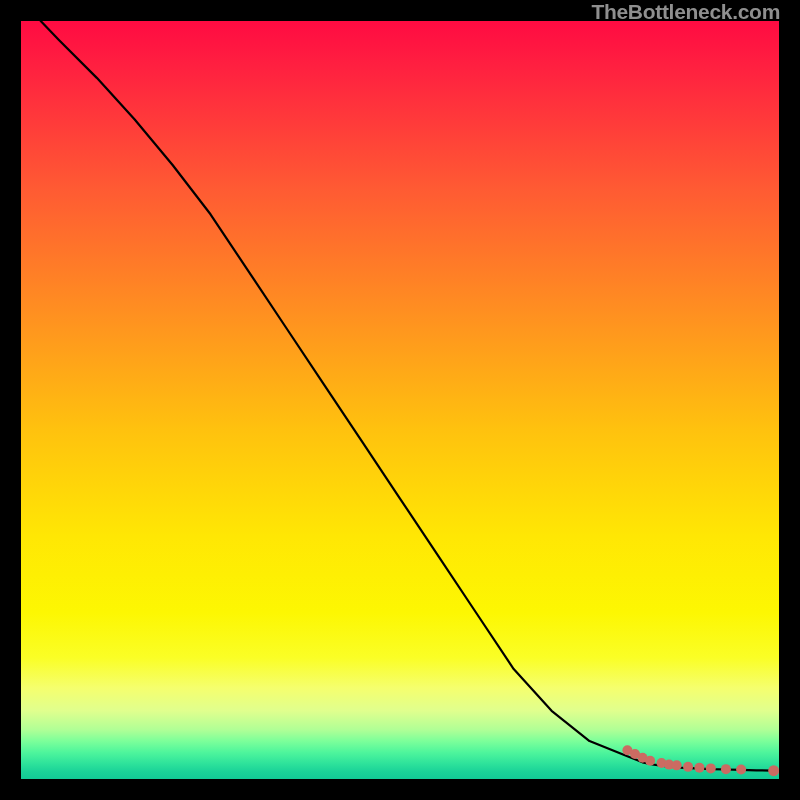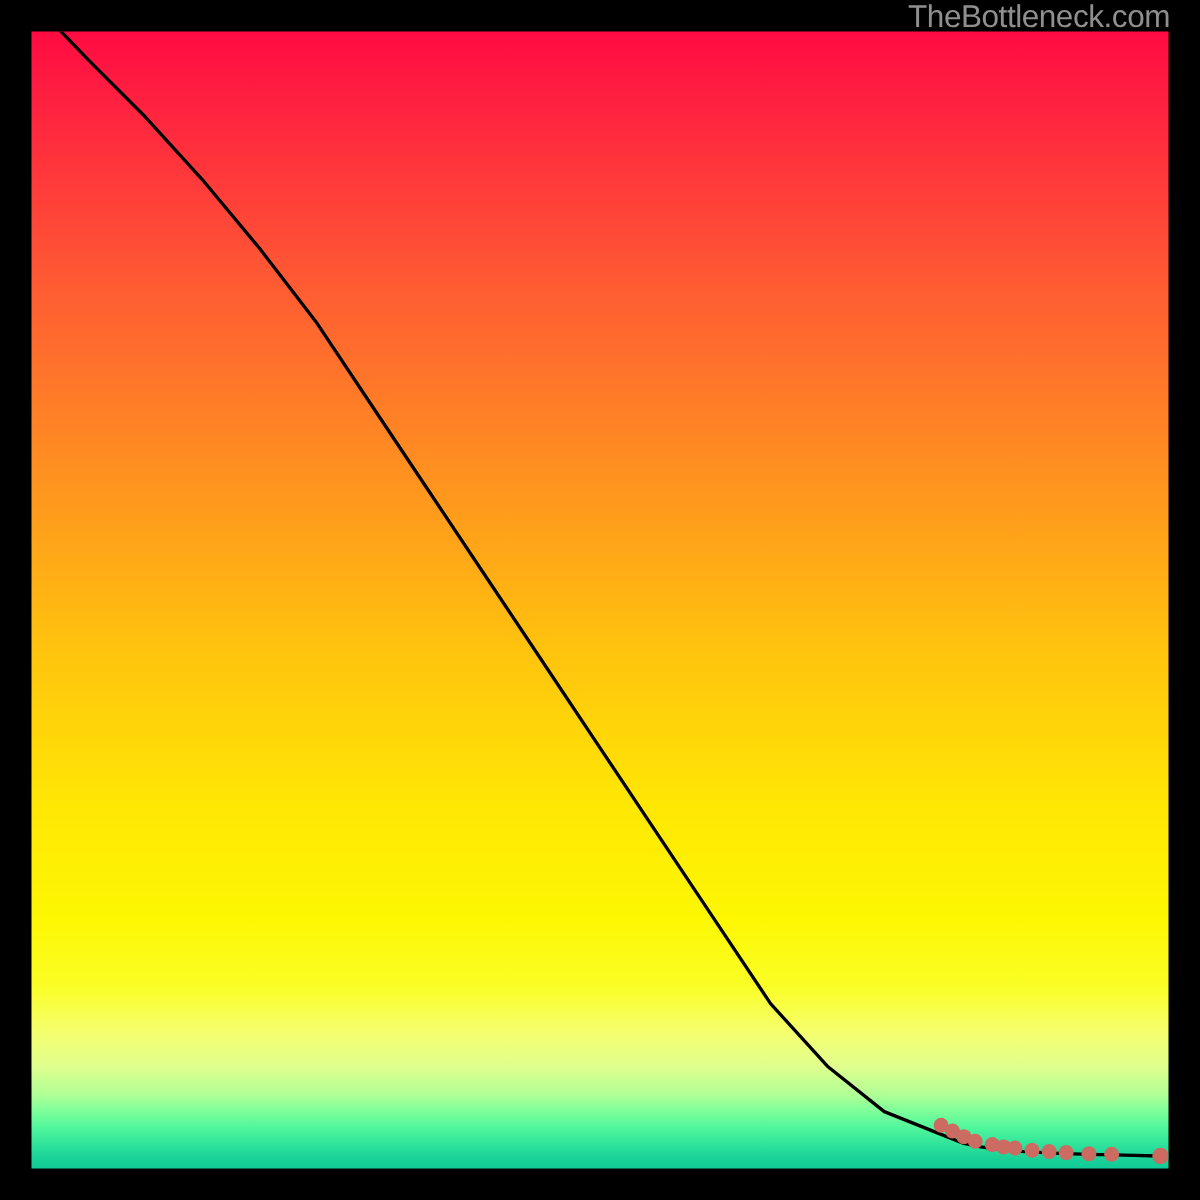--- a/index.html
+++ b/index.html
@@ -42,21 +42,21 @@
     width: 758px;
     height: 758px;
     display: block;
   }
   .watermark {
     position: absolute;
     top: 0;
     right: 20px;
     font-family: Arial, Helvetica, sans-serif;
     font-size: 21px;
-    font-weight: 400;
+    font-weight: 700;
     color: #8f8f8f;
     letter-spacing: -0.3px;
     user-select: none;
   }
 </style>
 </head>
 <body>
 
 <div class="stage">
   <div class="plot">

